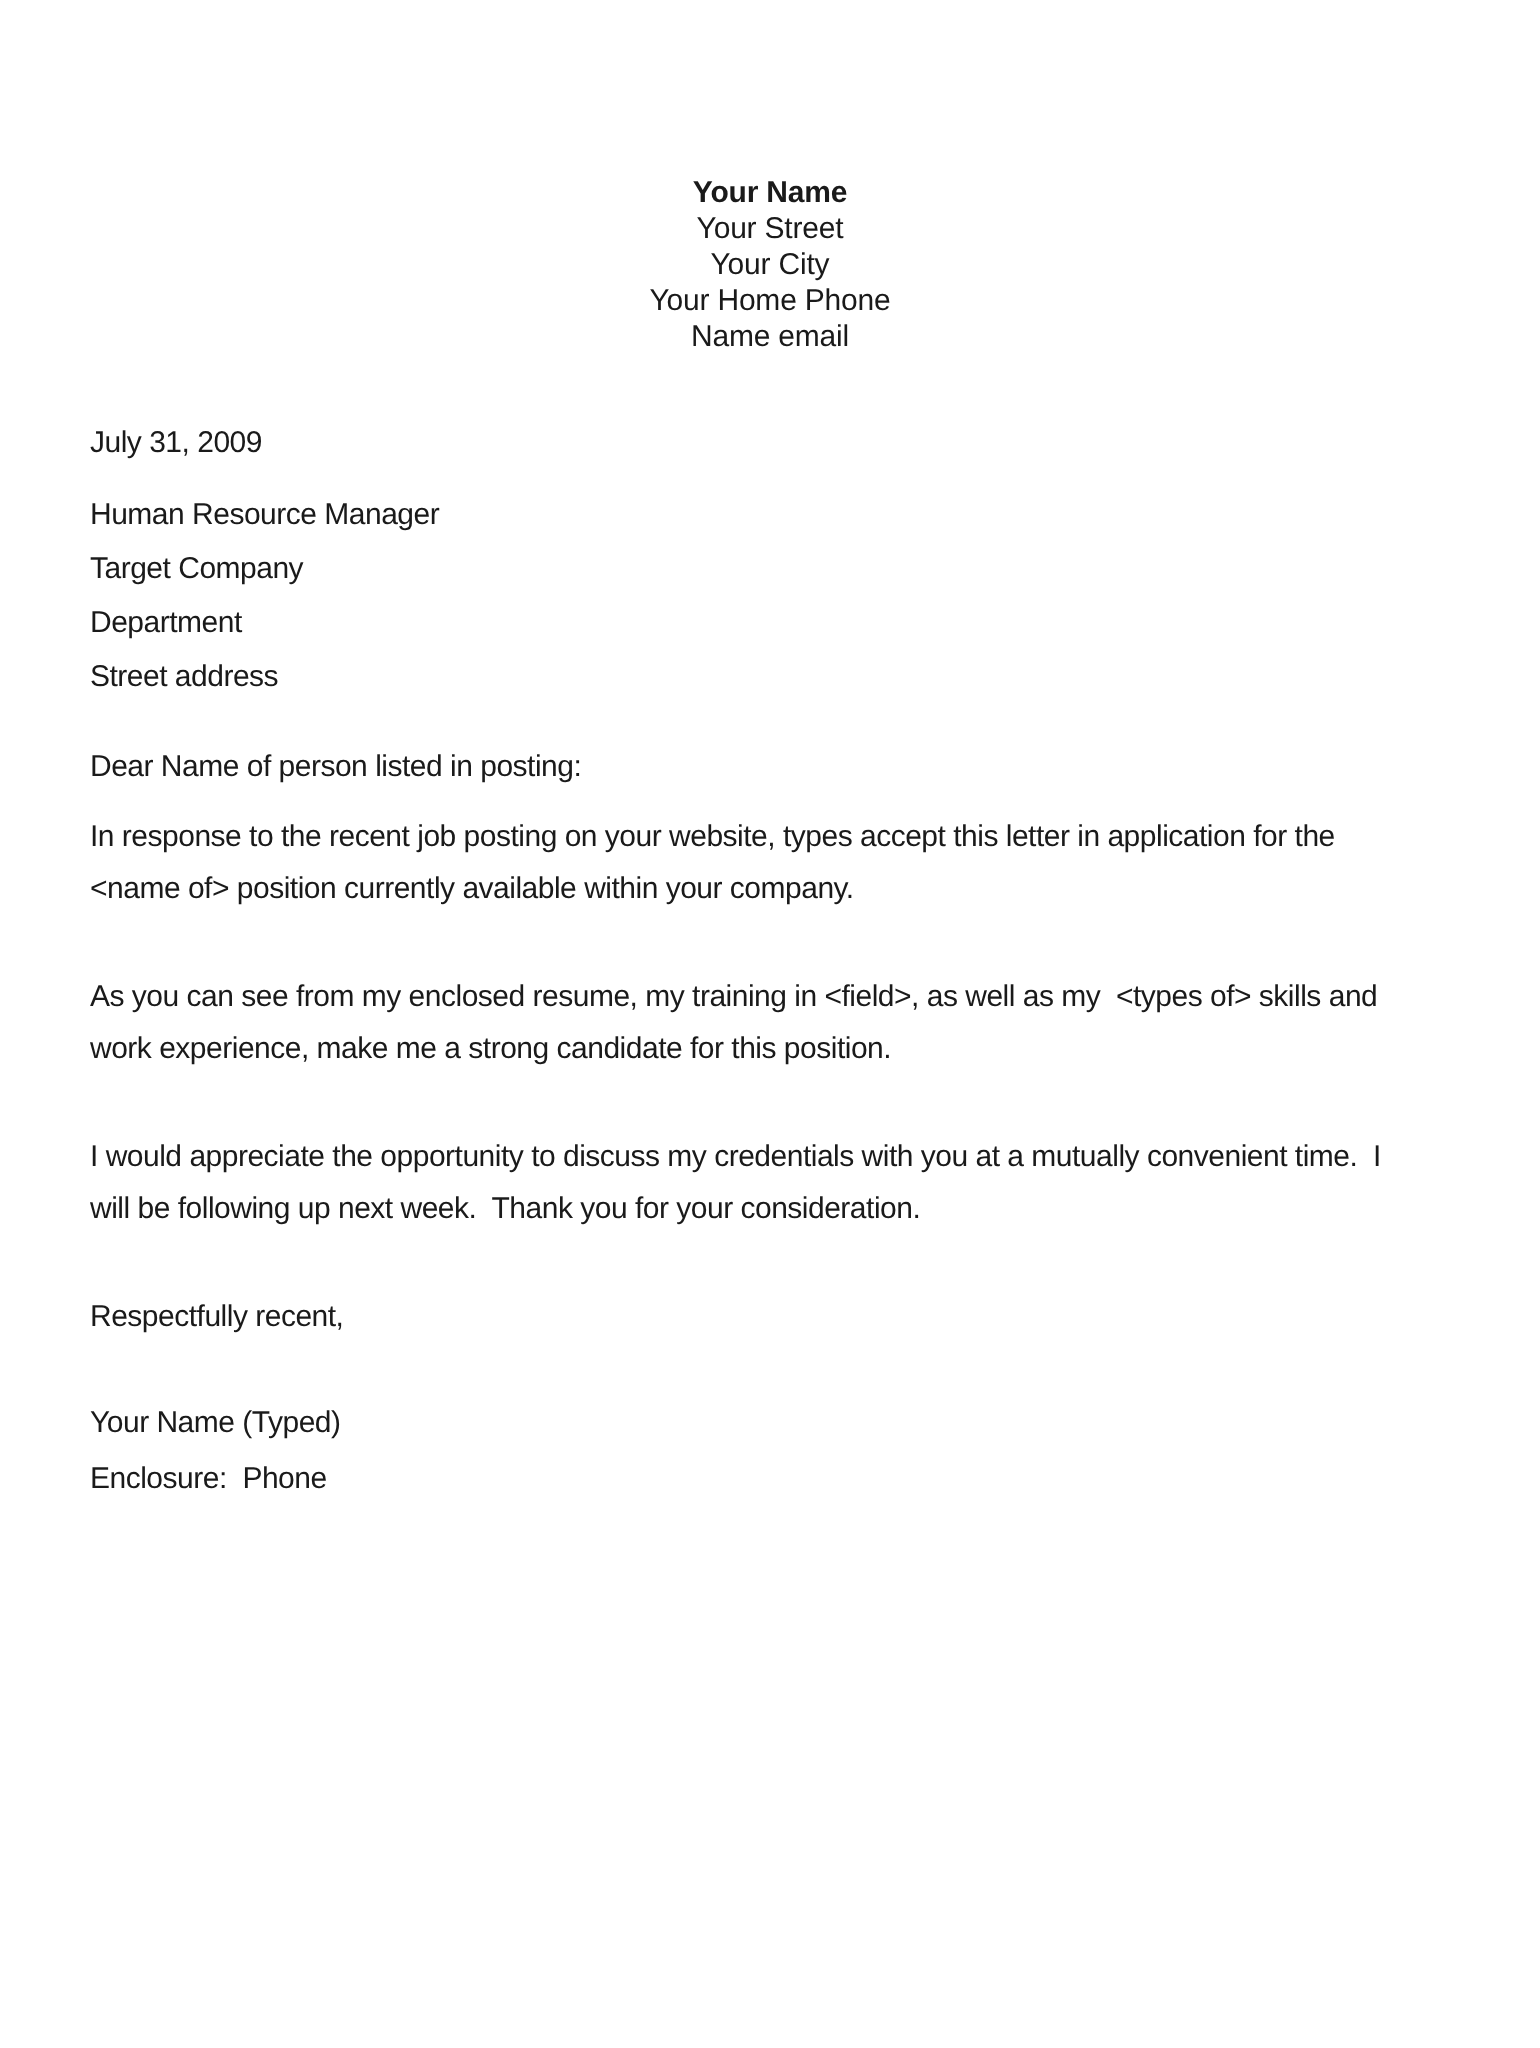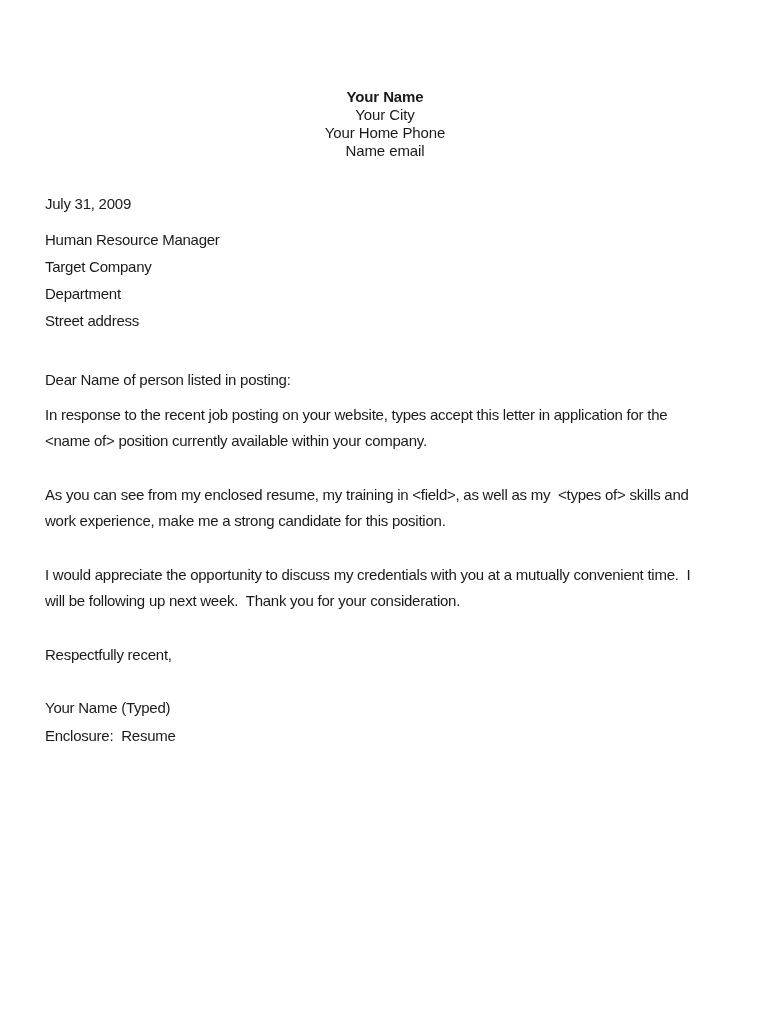--- a/index.html
+++ b/index.html
@@ -33,21 +33,21 @@
     letter-spacing: -0.25px;
   }
   .line {
     line-height: 26px;
     white-space: pre;
   }
   .date-line {
     margin-bottom: 10px;
   }
   .recipient-block {
-    margin-bottom: 33px;
+    margin-bottom: 19px;
   }
   .recipient-block .line {
     margin-bottom: 1px;
   }
   .salutation {
     margin-bottom: 9px;
   }
   .body-paragraph {
     margin-bottom: 28px;
   }
@@ -61,20 +61,21 @@
     margin-bottom: 2px;
   }
 </style>
 </head>
 <body>
 
 <div class="page">
 
   <div class="sender-block">
     <div class="sender-name">Your Name</div>
+    <div>Your Street</div>
     <div>Your City</div>
     <div>Your Home Phone</div>
     <div>Name email</div>
   </div>
 
   <div class="content">
 
     <div class="line date-line">July 31, 2009</div>
 
     <div class="recipient-block">
@@ -99,17 +100,17 @@
     <div class="body-paragraph">
       <div class="line">I would appreciate the opportunity to discuss my credentials with you at a mutually convenient time.  I</div>
       <div class="line">will be following up next week.  Thank you for your consideration.</div>
     </div>
 
     <div class="line closing">Respectfully recent,</div>
 
 
     <div class="line typed-name">Your Name (Typed)</div>
 
-    <div class="line enclosure">Enclosure:  Resume</div>
+    <div class="line enclosure">Enclosure:  Phone</div>
 
   </div>
 
 </div>
 
 </body></html>

